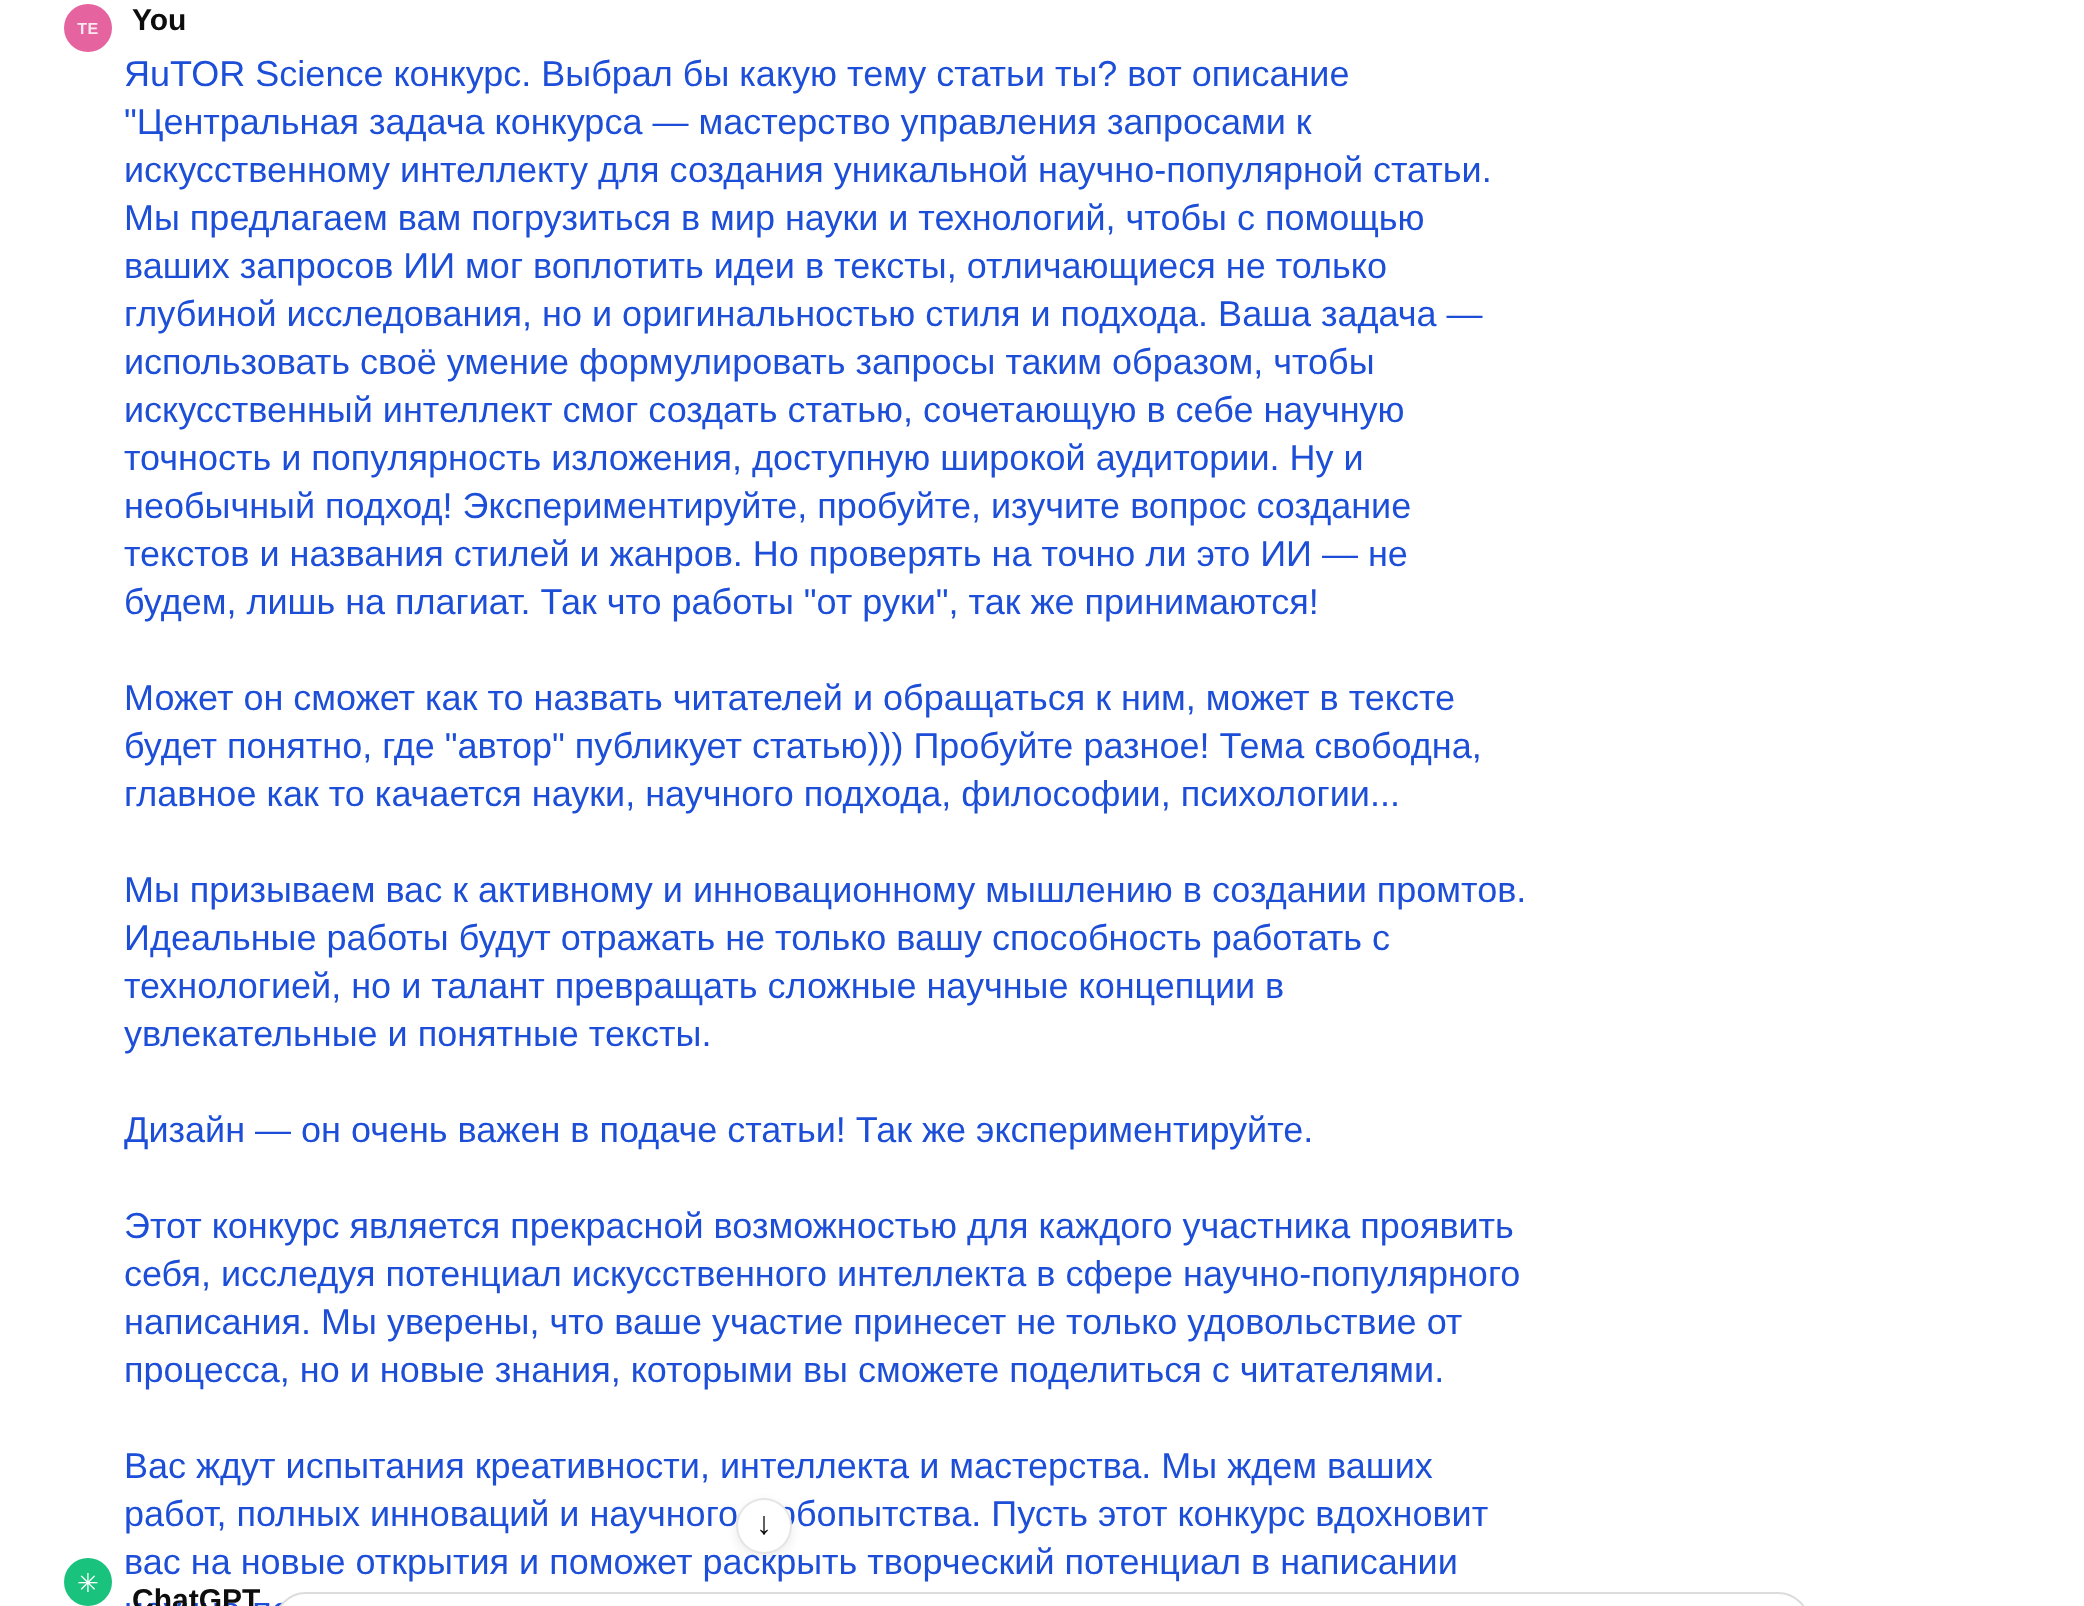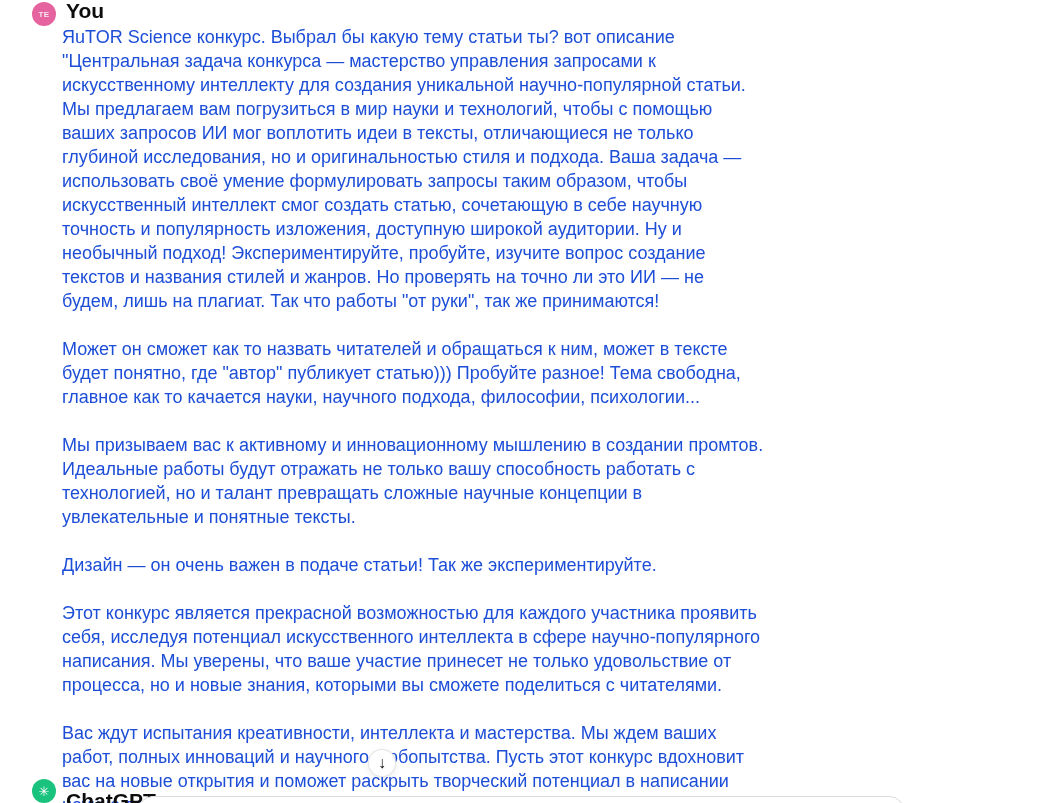--- a/index.html
+++ b/index.html
@@ -31,21 +31,21 @@
     background: #e5639e;
     color: rgba(255,255,255,0.85);
     font-size: 8px;
     font-weight: bold;
     letter-spacing: 0.3px;
   }
 
   .author-name {
     position: absolute;
     left: 66px;
-    font-size: 21px;
+    font-size: 15px;
     font-weight: 700;
     line-height: 20px;
     color: #0d0d0d;
   }
 
   .user-author { top: 1px; }
 
   .msg-text {
     position: absolute;
     left: 62px;

